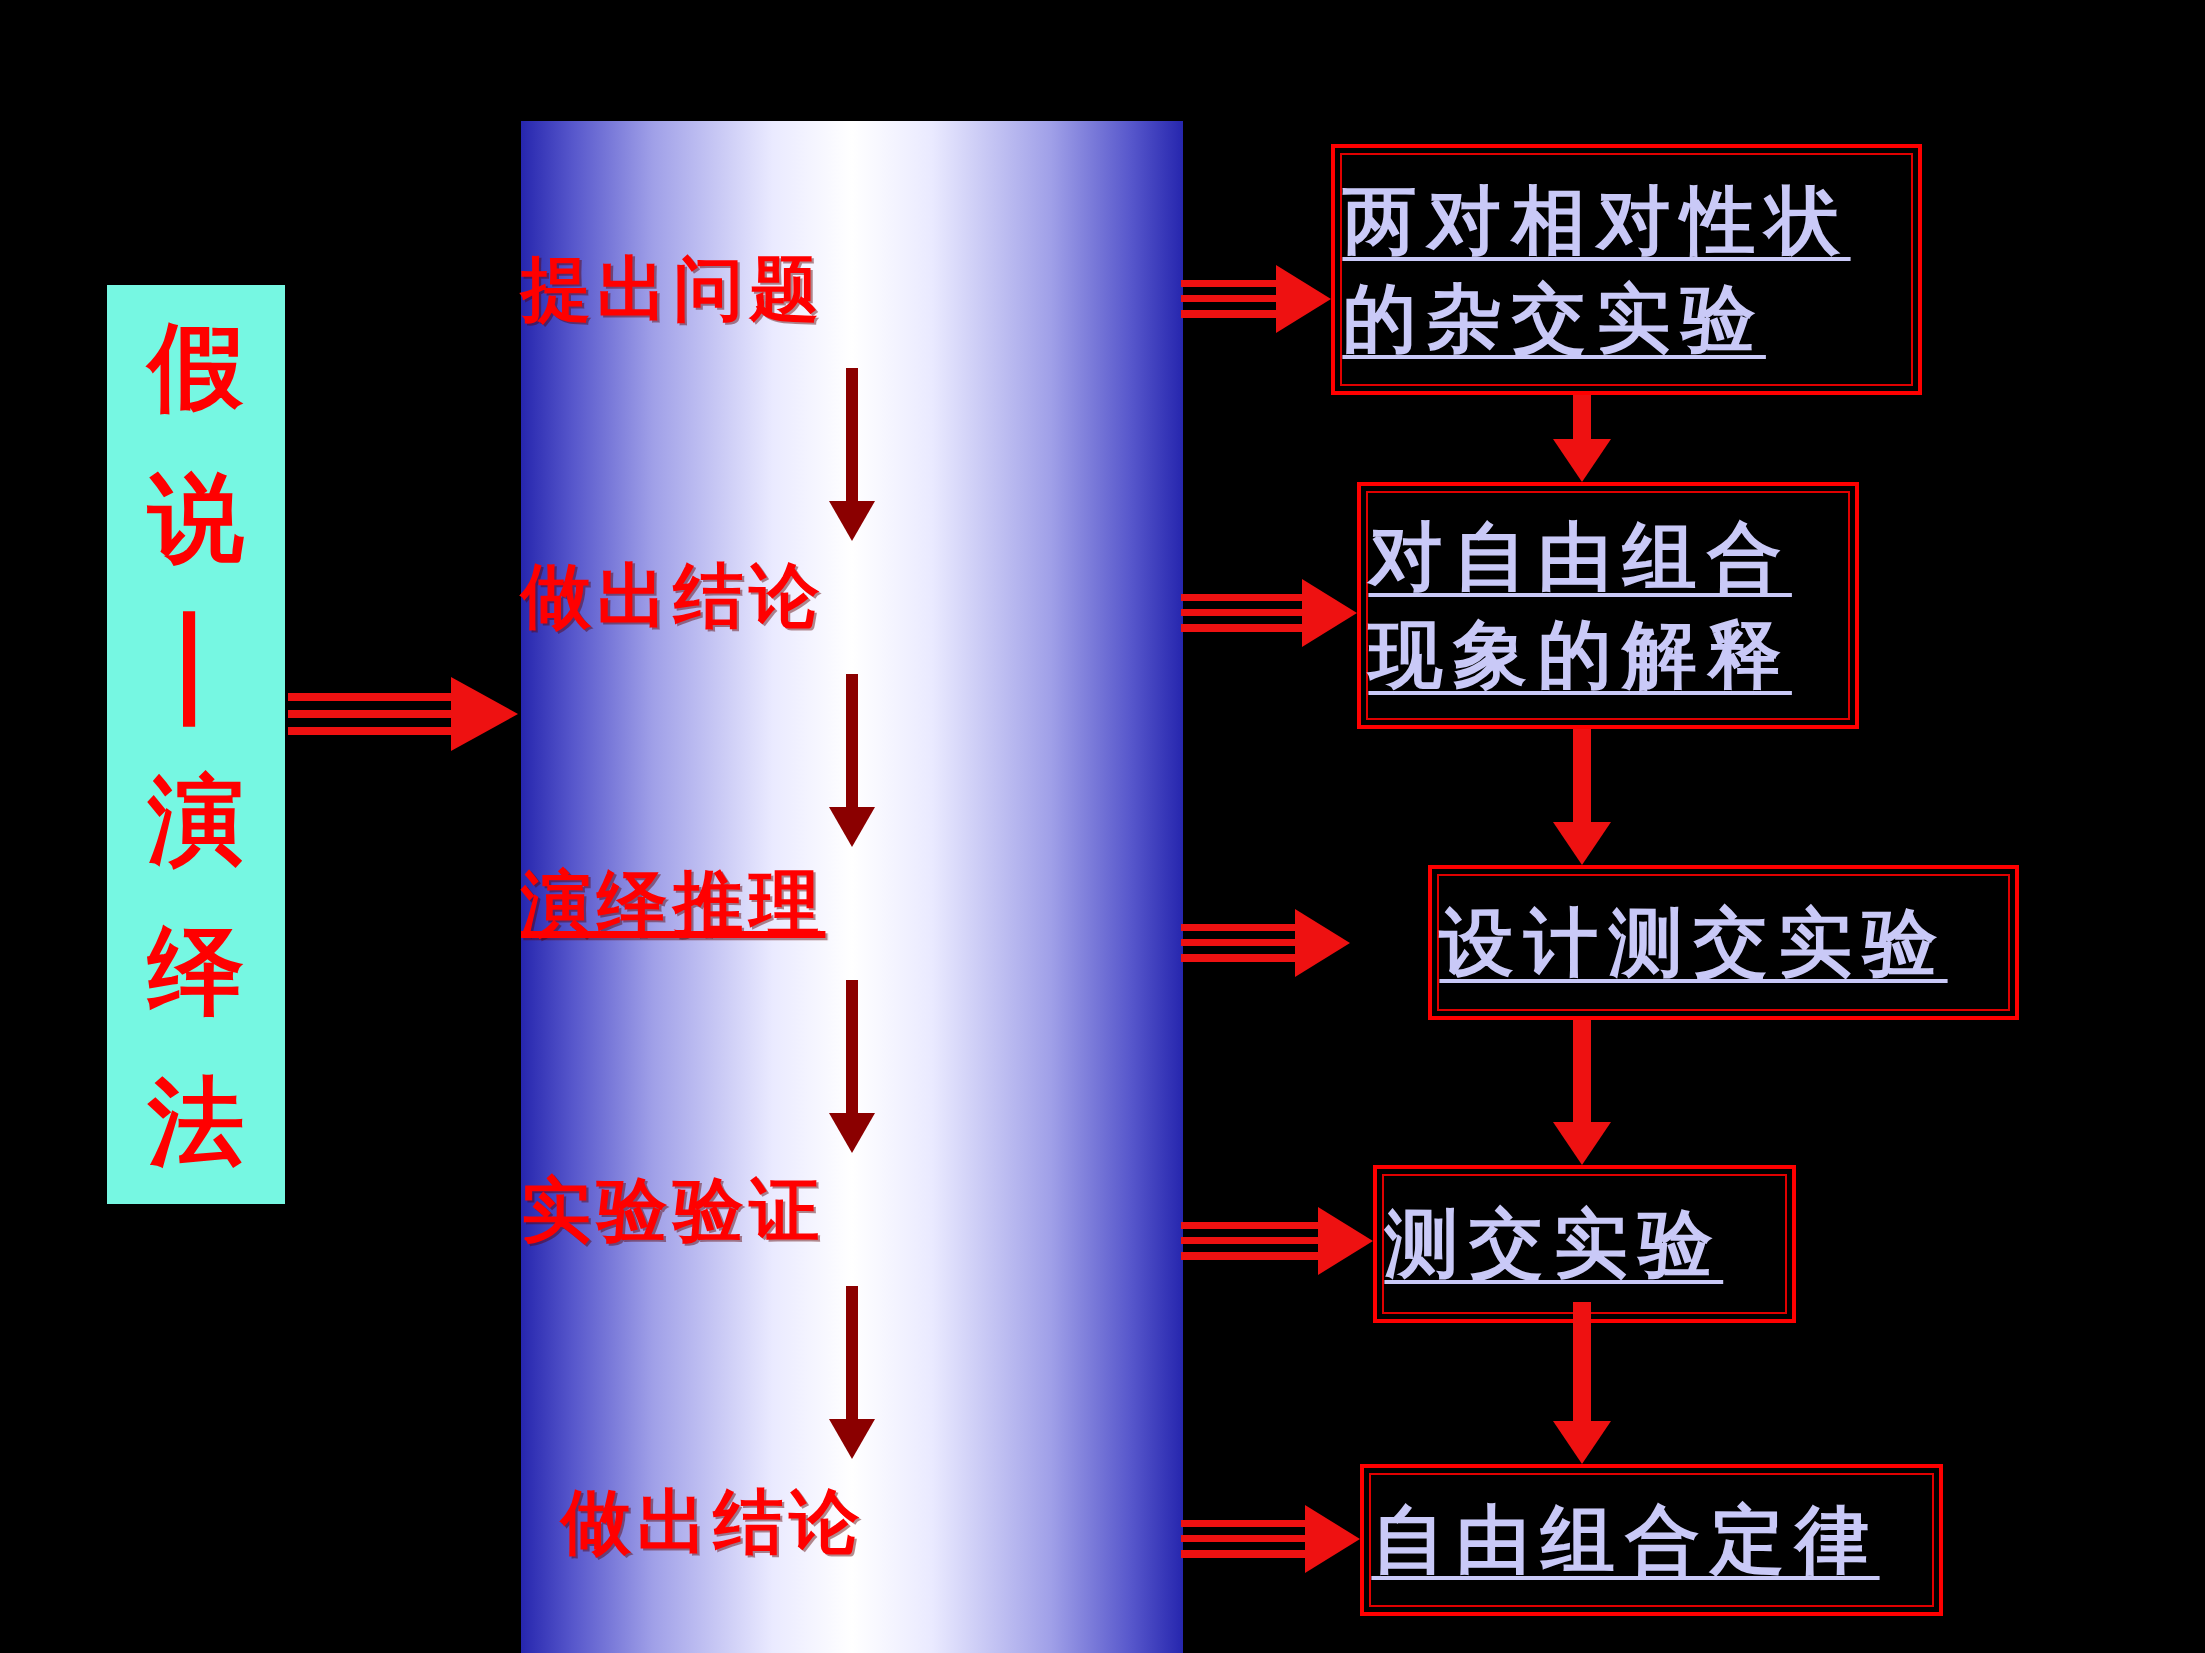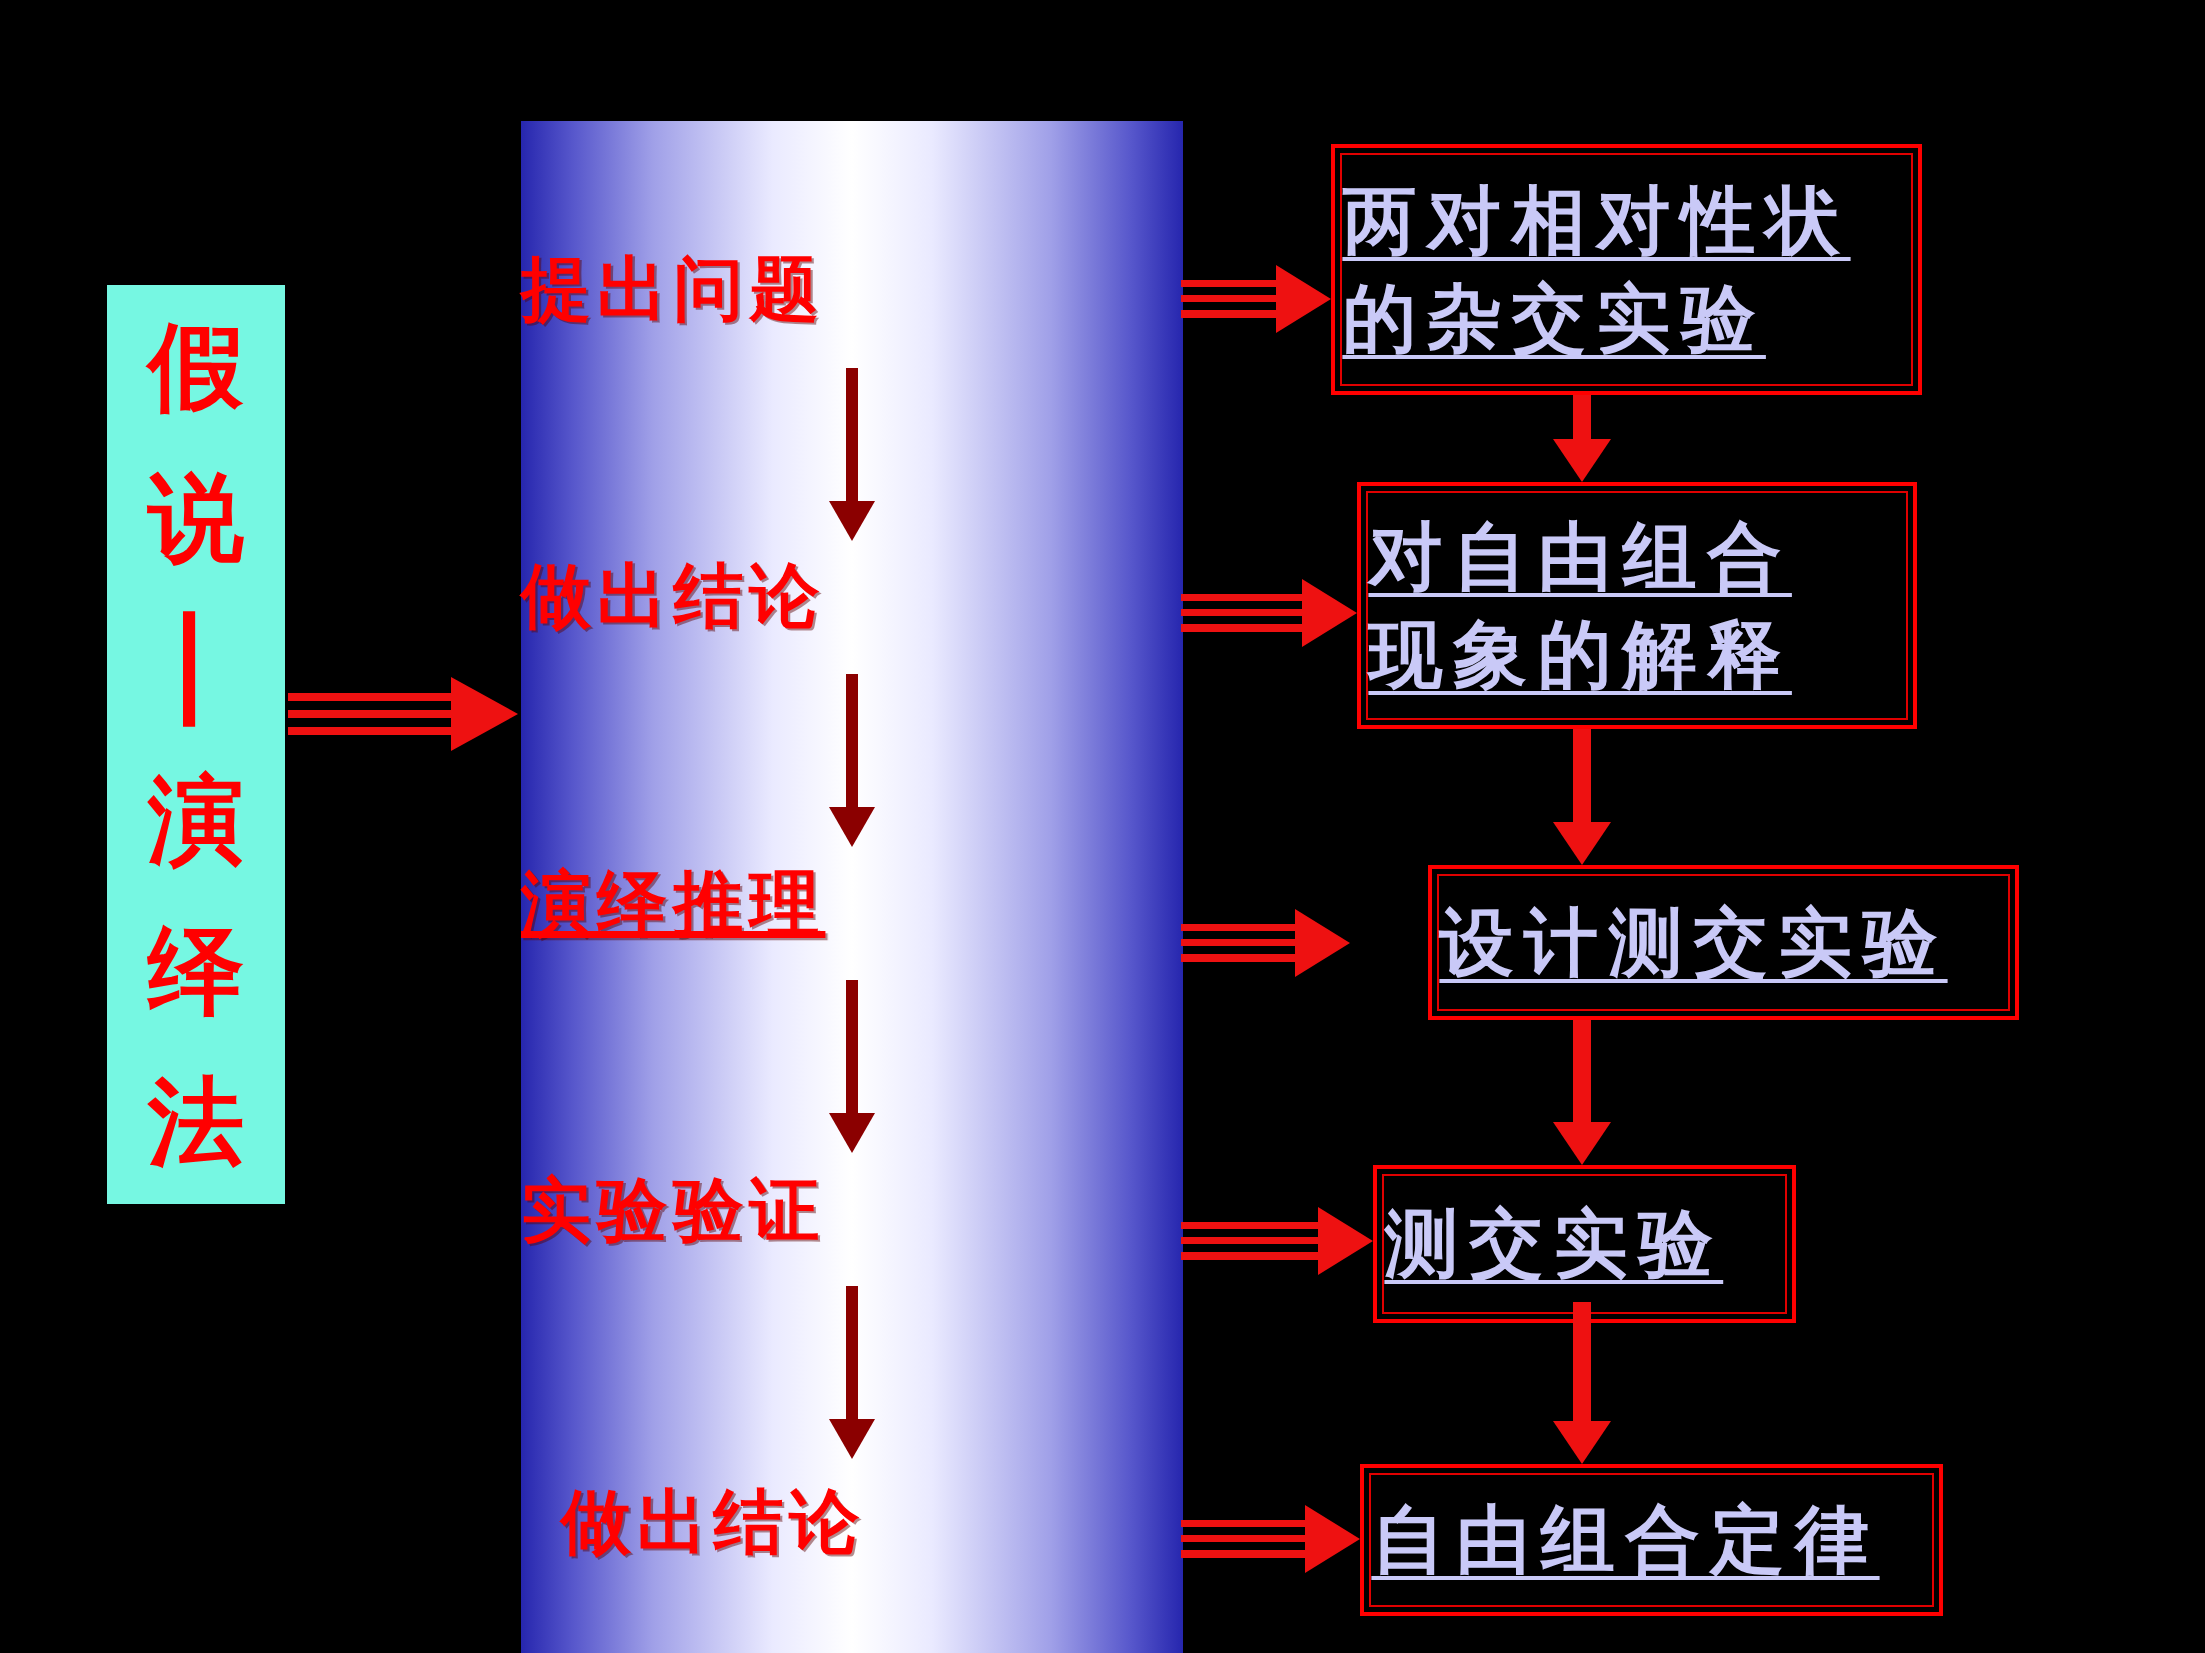--- a/index.html
+++ b/index.html
@@ -233,21 +233,21 @@
     <div class="h-head"></div>
   </div>
 
   <div class="rbox" style="left:1331px; top:144px; width:591px; height:251px;">
     <div class="rbox-inner">
       <div class="rline">两对相对性状</div>
       <div class="rline">的杂交实验</div>
     </div>
   </div>
 
-  <div class="rbox" style="left:1357px; top:482px; width:560px; height:247px;">
+  <div class="rbox" style="left:1357px; top:482px; width:502px; height:247px;">
     <div class="rbox-inner">
       <div class="rline">对自由组合</div>
       <div class="rline">现象的解释</div>
     </div>
   </div>
 
   <div class="rbox" style="left:1428px; top:865px; width:591px; height:155px;">
     <div class="rbox-inner">
       <div class="rline">设计测交实验</div>
     </div>

